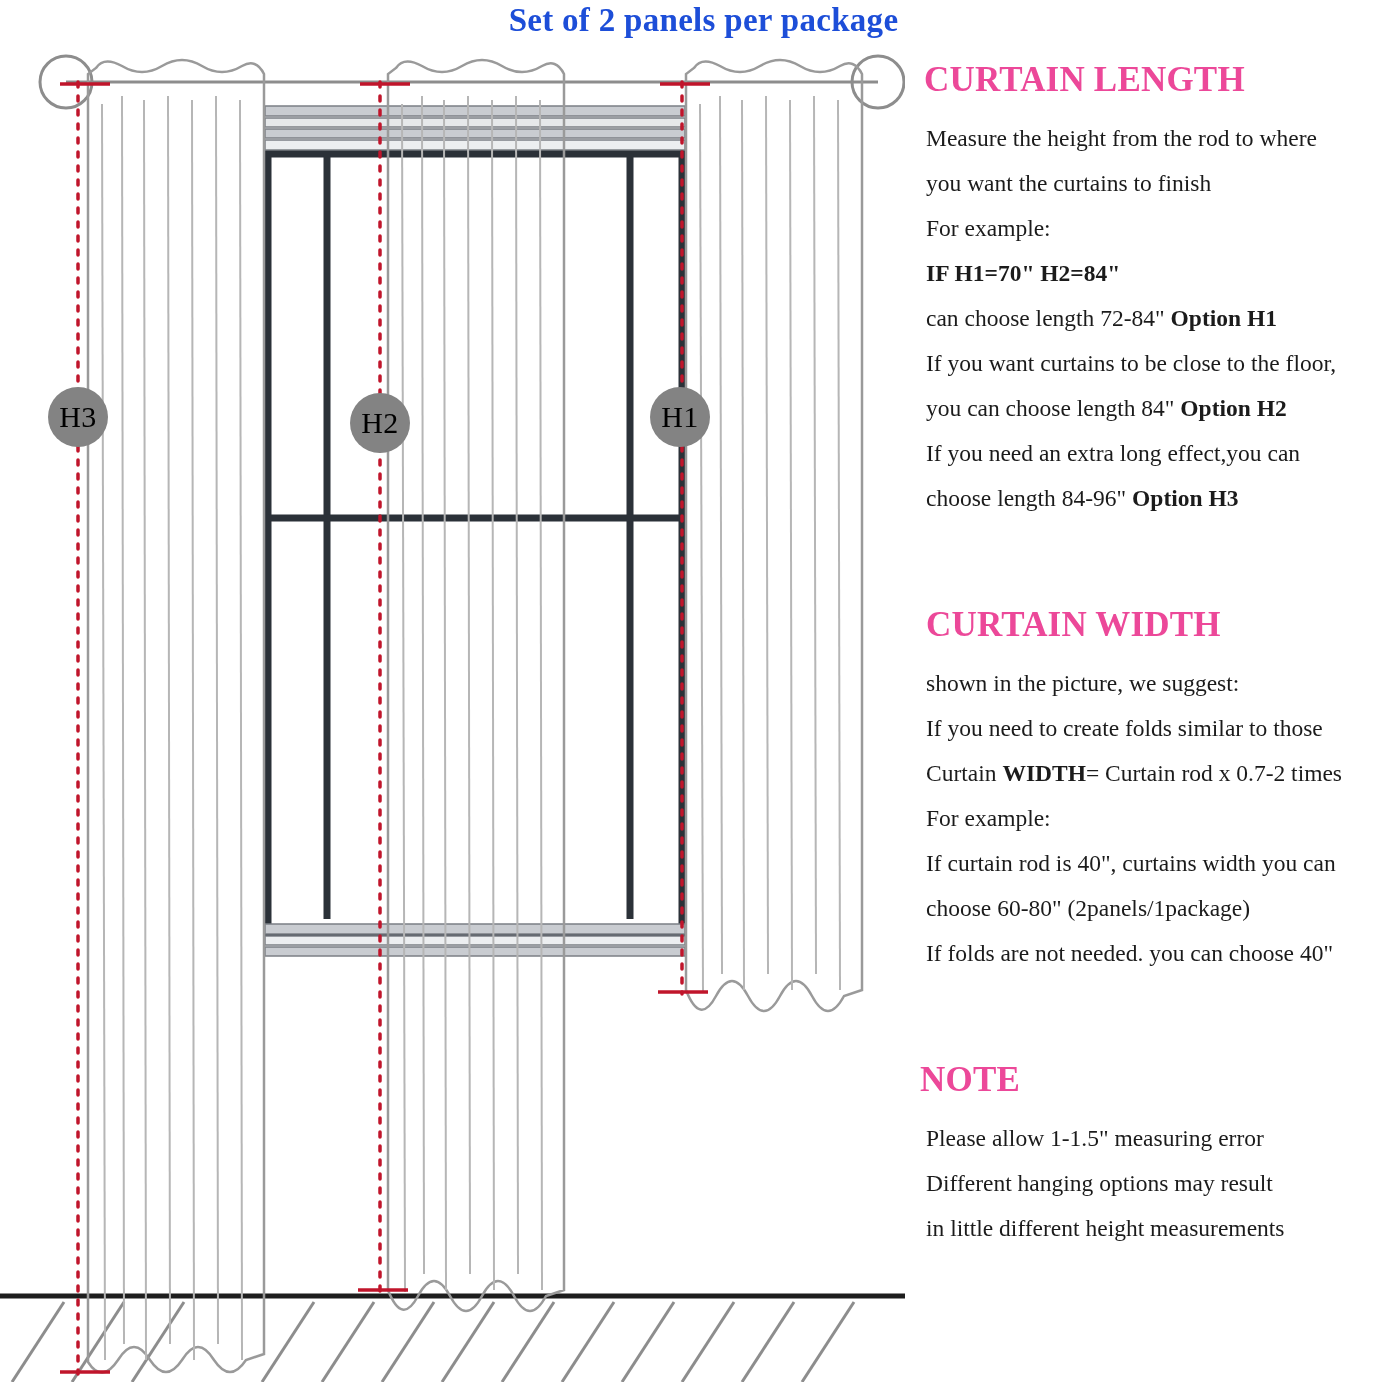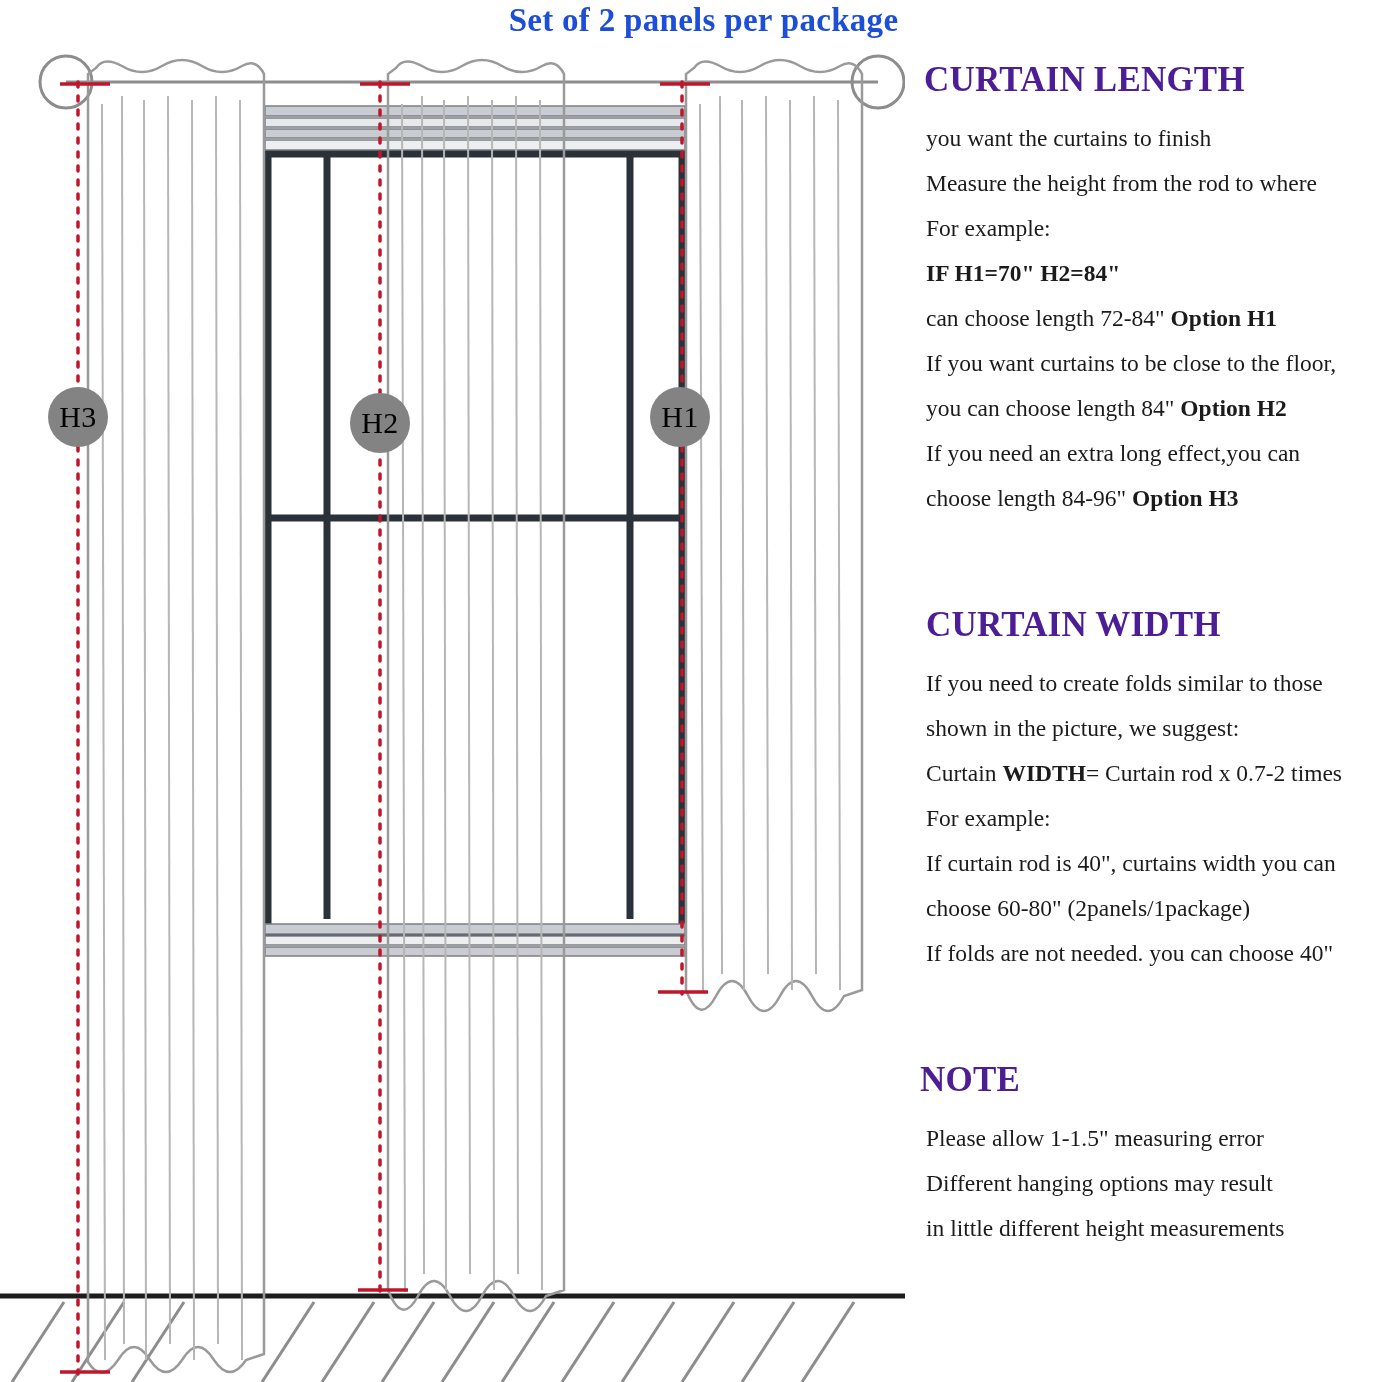--- a/index.html
+++ b/index.html
@@ -73,21 +73,21 @@
     position: absolute;
     left: 920px;
     top: 60px;
     width: 478px;
   }
 
   .sec-head {
     font-family: "Liberation Serif", serif;
     font-weight: bold;
     font-size: 35px;
-    color: #4c1d95;
+    color: #ec4899;
     letter-spacing: 0.2px;
     margin: 0 0 16px 0;
   }
   .body-line {
     font-family: "Liberation Serif", serif;
     font-size: 23.5px;
     line-height: 45px;
     color: #1b1b1b;
     white-space: nowrap;
   }
@@ -218,35 +218,35 @@
 
     <div class="hlabel" id="h3-label">H3</div>
     <div class="hlabel" id="h2-label">H2</div>
     <div class="hlabel" id="h1-label">H1</div>
   </div>
 
   <div class="textcol">
 
     <div class="sec" id="sec-length">
       <div class="sec-head">CURTAIN LENGTH</div>
+      <div class="body-line">Measure the height from the rod to where</div>
       <div class="body-line">you want the curtains to finish</div>
-      <div class="body-line">Measure the height from the rod to where</div>
       <div class="body-line">For example:</div>
       <div class="body-line b">IF H1=70"  H2=84"</div>
       <div class="body-line"><span>can choose length 72-84" </span><span class="bold">Option H1</span></div>
       <div class="body-line">If you want curtains to be close to the floor,</div>
       <div class="body-line"><span>you can choose length 84" </span><span class="bold">Option H2</span></div>
       <div class="body-line">If you need an extra long effect,you can</div>
       <div class="body-line"><span>choose length 84-96" </span><span class="bold">Option H3</span></div>
     </div>
 
     <div class="sec" id="sec-width">
       <div class="sec-head">CURTAIN WIDTH</div>
+      <div class="body-line">shown in the picture, we suggest:</div>
       <div class="body-line">If you need to create folds similar to those</div>
-      <div class="body-line">shown in the picture, we suggest:</div>
       <div class="body-line"><span>Curtain </span><span class="bold">WIDTH</span><span>= Curtain rod x 0.7-2 times</span></div>
       <div class="body-line">For example:</div>
       <div class="body-line">If curtain rod is 40", curtains width you can</div>
       <div class="body-line">choose 60-80" (2panels/1package)</div>
       <div class="body-line">If folds are not needed. you can choose 40"</div>
     </div>
 
     <div class="sec" id="sec-note">
       <div class="sec-head">NOTE</div>
       <div class="body-line">Please allow 1-1.5" measuring error</div>

